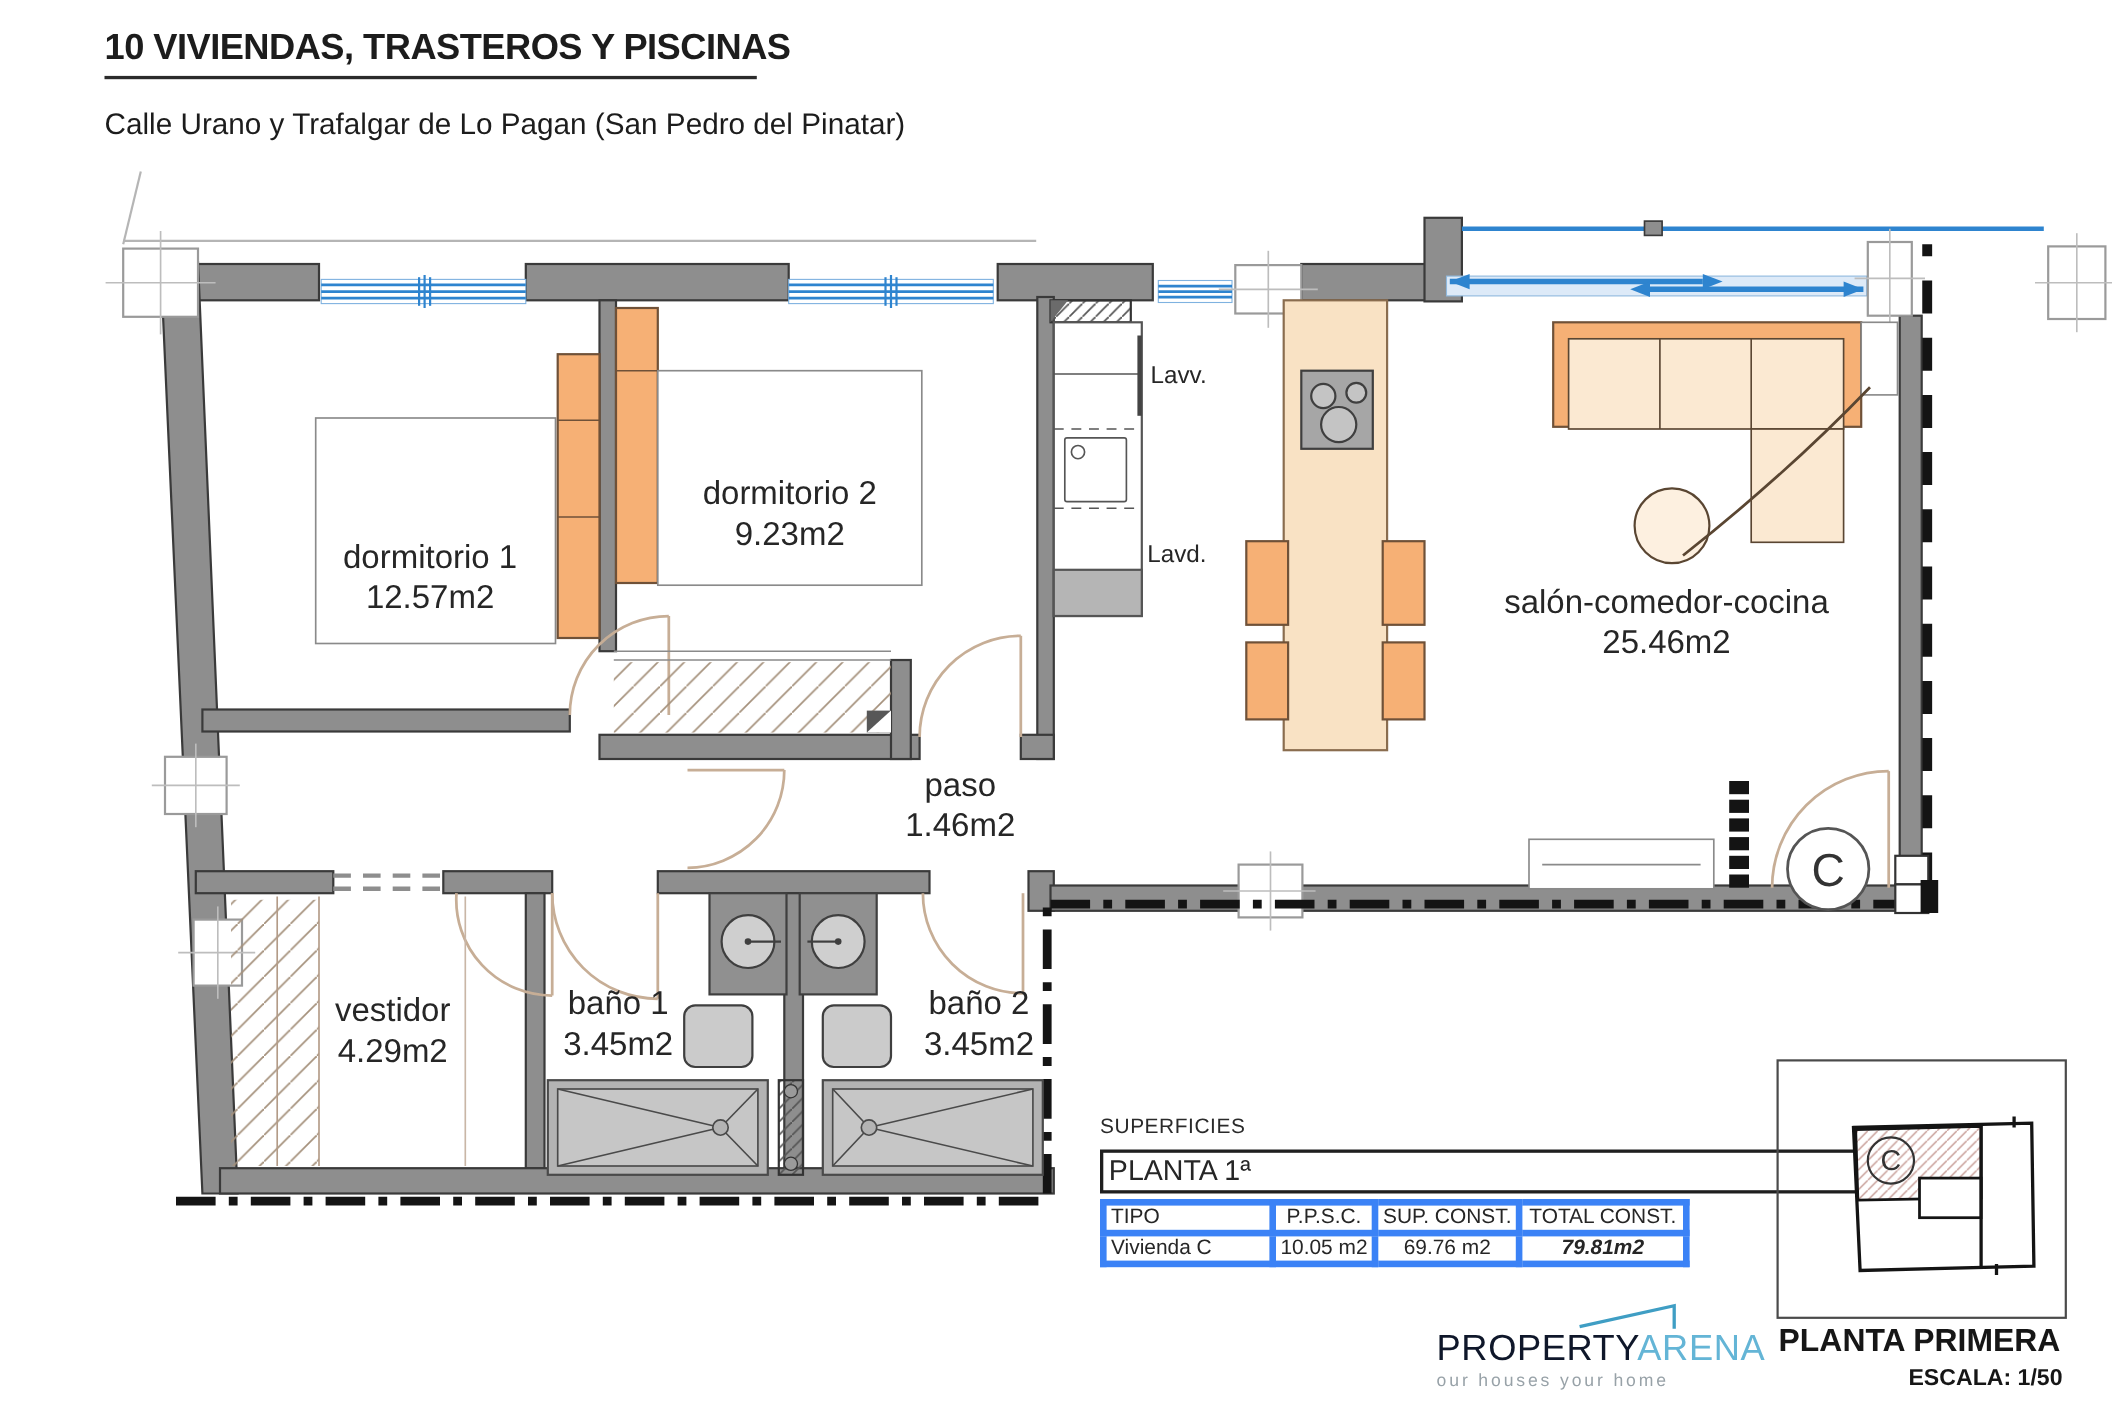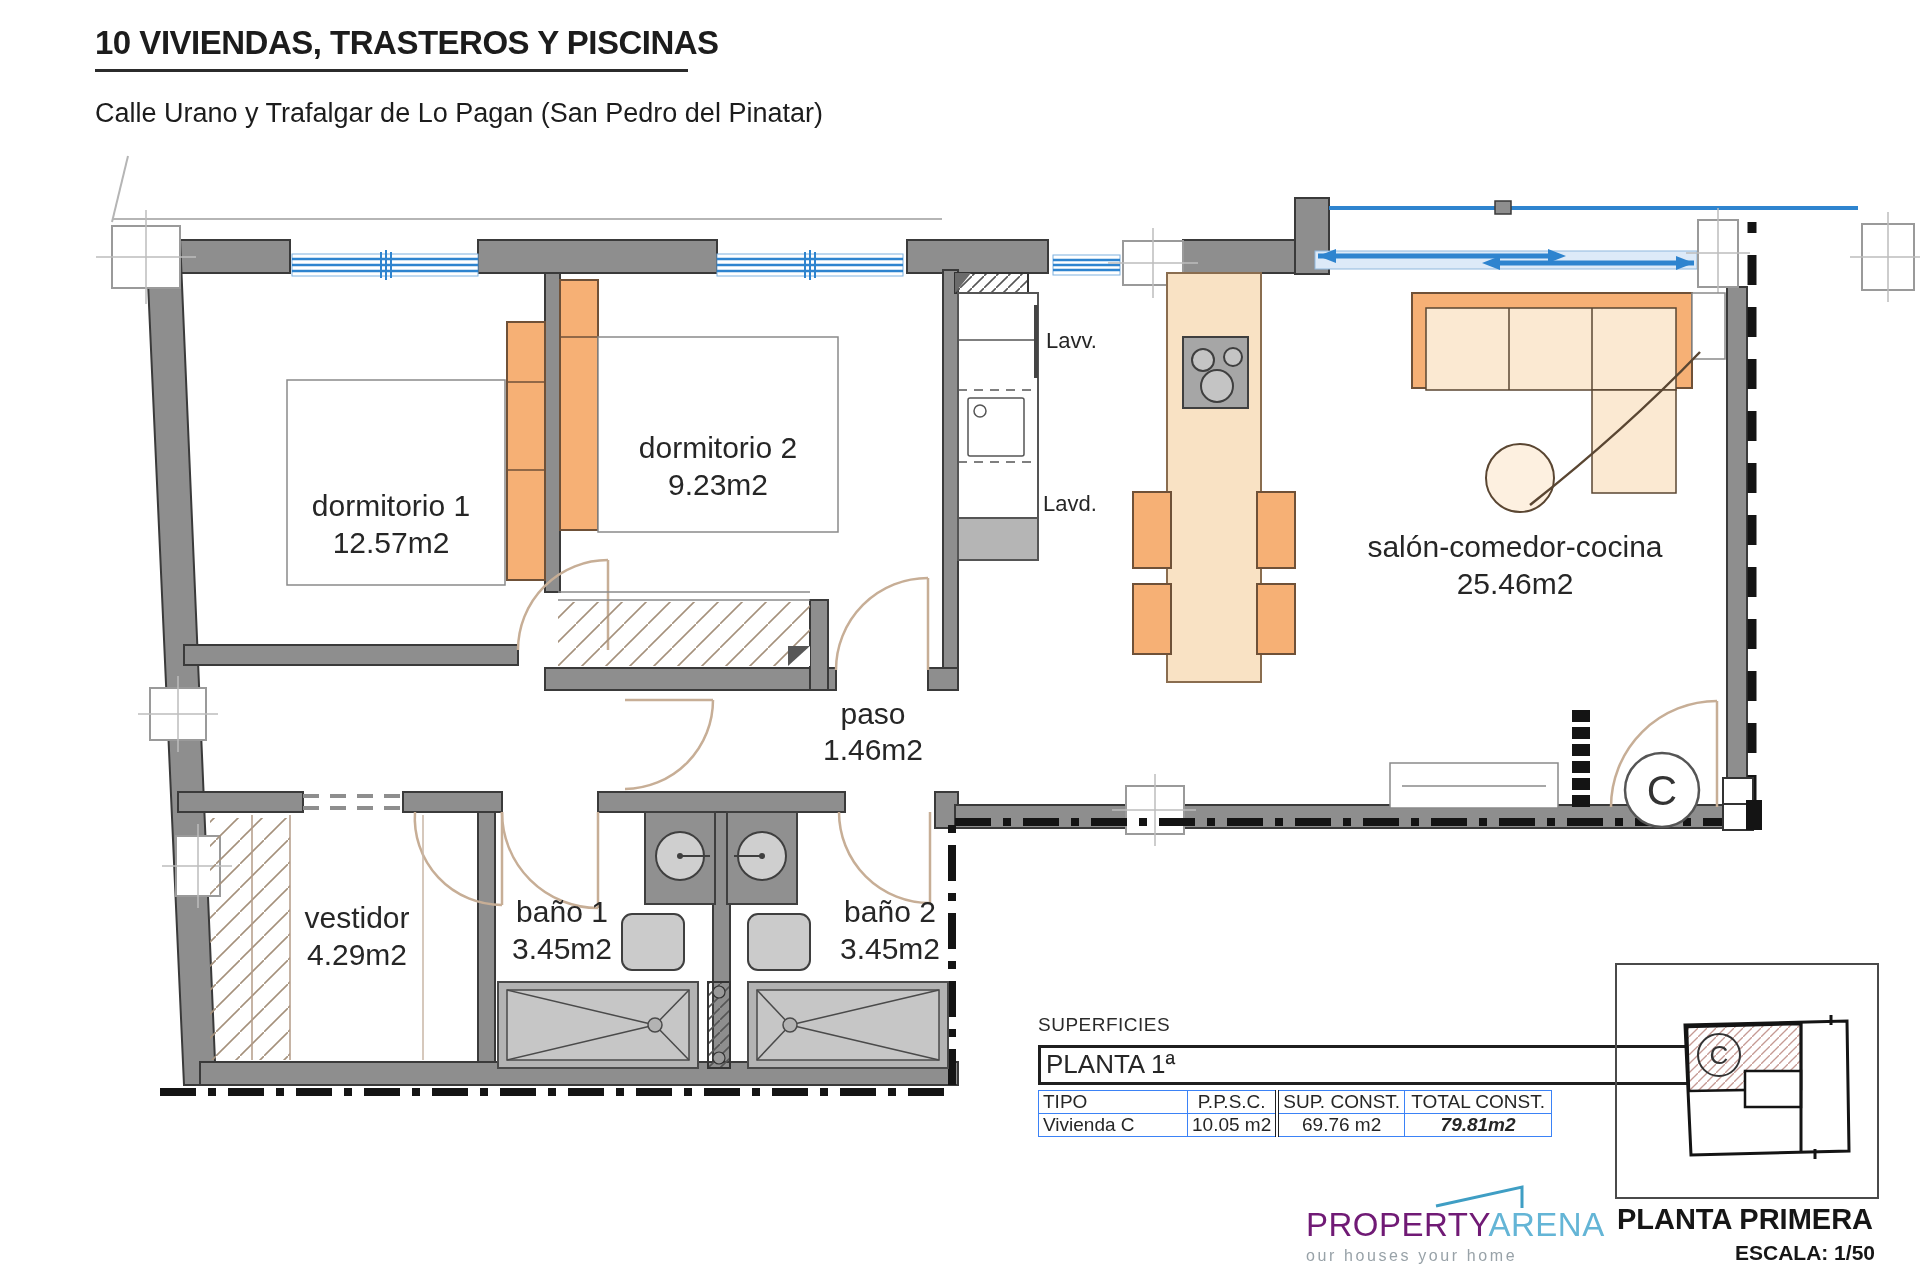--- a/index.html
+++ b/index.html
@@ -5,34 +5,34 @@
   html,body{margin:0;padding:0;background:#e8e8e8;}
   .page{position:relative;width:1920px;height:1280px;background:#ffffff;overflow:hidden;
         font-family:"Liberation Sans",sans-serif;color:#262626;}
   .plan-svg{position:absolute;left:0;top:0;width:1920px;height:1280px;}
   
   .header{position:absolute;left:95px;top:24px;width:900px;}
   .title{font-size:33px;font-weight:bold;letter-spacing:-0.5px;color:#1c1c1c;margin:0;}
   .title-rule{width:593px;height:0;border-bottom:3px solid #2b2b2b;margin-top:7px;}
   .subtitle{font-size:27px;color:#1c1c1c;margin-top:26px;}
   
-  .surfaces{position:absolute;left:1000px;top:1014px;width:700px;margin-left:38px;}
+  .surfaces{position:absolute;left:1000px;top:1014px;width:700px;}
   .surf-caption{font-size:19px;letter-spacing:0.5px;color:#2a2a2a;margin-bottom:9px;}
   .planta-box{width:688px;border:3px solid #1f1f1f;font-size:26px;padding:1px 0 2px 5px;}
   .surf-table{border-collapse:collapse;margin-top:5px;font-size:19px;}
-  .surf-table td{border:1px solid #3b82f6;height:21px;padding:0 4px;white-space:nowrap;}
+  .surf-table td{border:6px solid #3b82f6;height:21px;padding:0 4px;white-space:nowrap;}
   .surf-table td.c{ text-align:center;}
   .surf-table td.dbl{border-left:4px double #1f1f1f;}
   .w1{width:140px;} .w2{width:78px;} .w3{width:112px;} .w4{width:138px;border-radius:11px;}
   .bold{font-weight:bold;font-style:italic;}
   
   .logo{position:absolute;left:1306px;top:1180px;width:280px;}
   .logo-roof{position:absolute;left:128px;top:2px;}
   .logo-text{font-size:33px;letter-spacing:0.5px;margin-top:26px;}
-  .logo-property{color:#701a75;}
+  .logo-property{color:#0f172a;}
   .logo-arena{color:#64b5d6;}
   .logo-tagline{font-size:16px;letter-spacing:2.6px;color:#98a2a8;margin-top:3px;}
   
   .inset-box{position:absolute;left:1615px;top:963px;width:260px;height:232px;border:2px solid #4a4a4a;}
   .inset-title{position:absolute;left:1603px;top:1203px;width:284px;text-align:center;
                font-size:29px;font-weight:bold;color:#161616;}
   .inset-scale{position:absolute;left:1603px;top:1241px;width:272px;text-align:right;
                font-size:21px;font-weight:bold;color:#161616;}
   text{font-family:"Liberation Sans",sans-serif;}
   .room-label{font-size:30px;fill:#262626;text-anchor:middle;}

